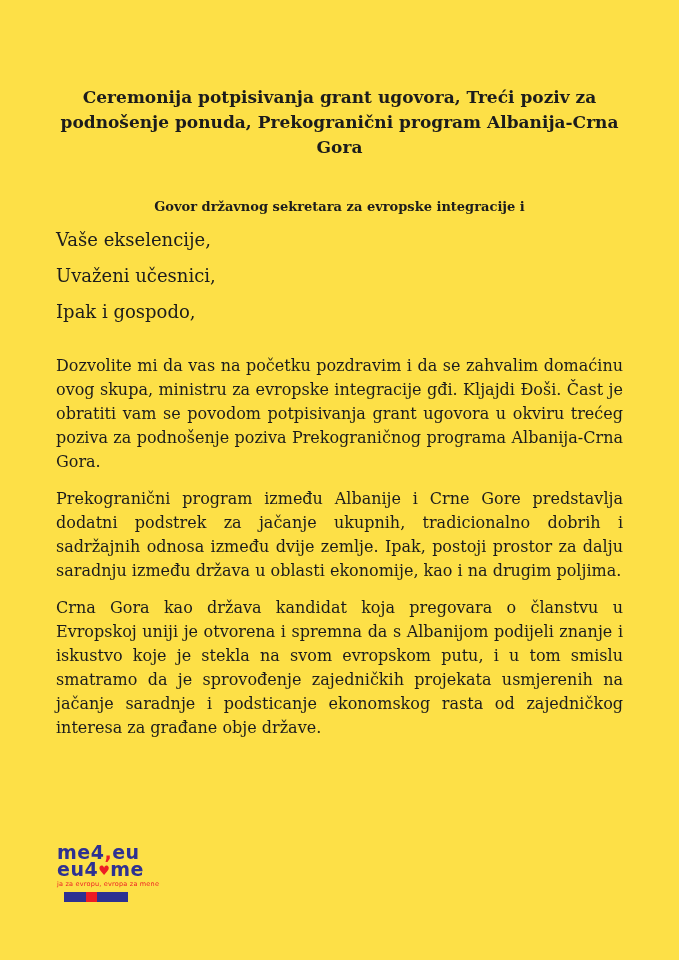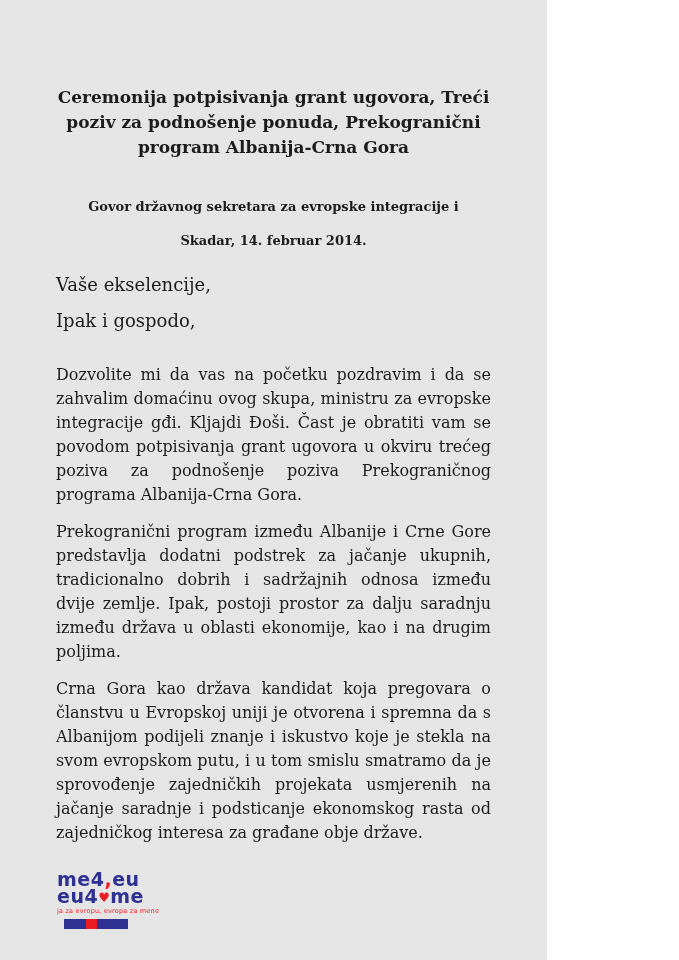--- a/index.html
+++ b/index.html
@@ -2,24 +2,24 @@
 <html><head>
 <meta charset="utf-8">
 <style>
   html, body {
     margin: 0;
     padding: 0;
     background: #ffffff;
   }
   .page {
     position: relative;
-    width: 547px;
+    width: 679px;
     height: 960px;
     box-sizing: border-box;
-    background: #e5e5e5;
+    background: #fde047;
     padding: 85px 56px 0 56px;
     font-family: "DejaVu Serif", "Liberation Serif", serif;
     color: #1c1c1c;
     overflow: hidden;
   }
   .doc-title {
     font-size: 17px;
     font-weight: bold;
     text-align: center;
     line-height: 25px;
@@ -47,21 +47,21 @@
   .body-paragraph {
     font-size: 16px;
     line-height: 24px;
     text-align: justify;
     margin: 0 0 13px 0;
   }
   
   .logo {
     position: absolute;
     left: 57px;
-    top: 870px;
+    top: 843px;
     font-family: "DejaVu Sans", "Liberation Sans", sans-serif;
     line-height: 1;
   }
   .logo-line {
     font-size: 19px;
     font-weight: bold;
     letter-spacing: 0.5px;
   }
   .logo-line .blue { color: #2e3192; }
   .logo-line .red  { color: #ed1c24; }
@@ -91,23 +91,23 @@
   }
 </style>
 </head>
 <body>
 
 <div class="page">
 
   <h1 class="doc-title">Ceremonija potpisivanja grant ugovora, Treći poziv za podnošenje ponuda, Prekogranični program Albanija-Crna Gora</h1>
 
   <p class="doc-subtitle">Govor državnog sekretara za evropske integracije i</p>
-  <p class="doc-subtitle last">Skadar, 14. februar 2014.</p>
 
   <p class="salutation">Vaše ekselencije,</p>
+  <p class="salutation">Uvaženi učesnici,</p>
   <p class="salutation">Ipak i gospodo,</p>
 
   <div class="body-block">
     <p class="body-paragraph">Dozvolite mi da vas na početku pozdravim i da se zahvalim domaćinu ovog skupa, ministru za evropske integracije gđi. Kljajdi Đoši. Čast je obratiti vam se povodom potpisivanja grant ugovora u okviru trećeg poziva za podnošenje poziva Prekograničnog programa Albanija-Crna Gora.</p>
     <p class="body-paragraph">Prekogranični program između Albanije i Crne Gore predstavlja dodatni podstrek za jačanje ukupnih, tradicionalno dobrih i sadržajnih odnosa između dvije zemlje. Ipak, postoji prostor za dalju saradnju između država u oblasti ekonomije, kao i na drugim poljima.</p>
     <p class="body-paragraph">Crna Gora kao država kandidat koja pregovara o članstvu u Evropskoj uniji je otvorena i spremna da s Albanijom podijeli znanje i iskustvo koje je stekla na svom evropskom putu, i u tom smislu smatramo da je sprovođenje zajedničkih projekata usmjerenih na jačanje saradnje i podsticanje ekonomskog rasta od zajedničkog interesa za građane obje države.</p>
   </div>
 
   <div class="logo">
     <div class="logo-line logo-line1">

